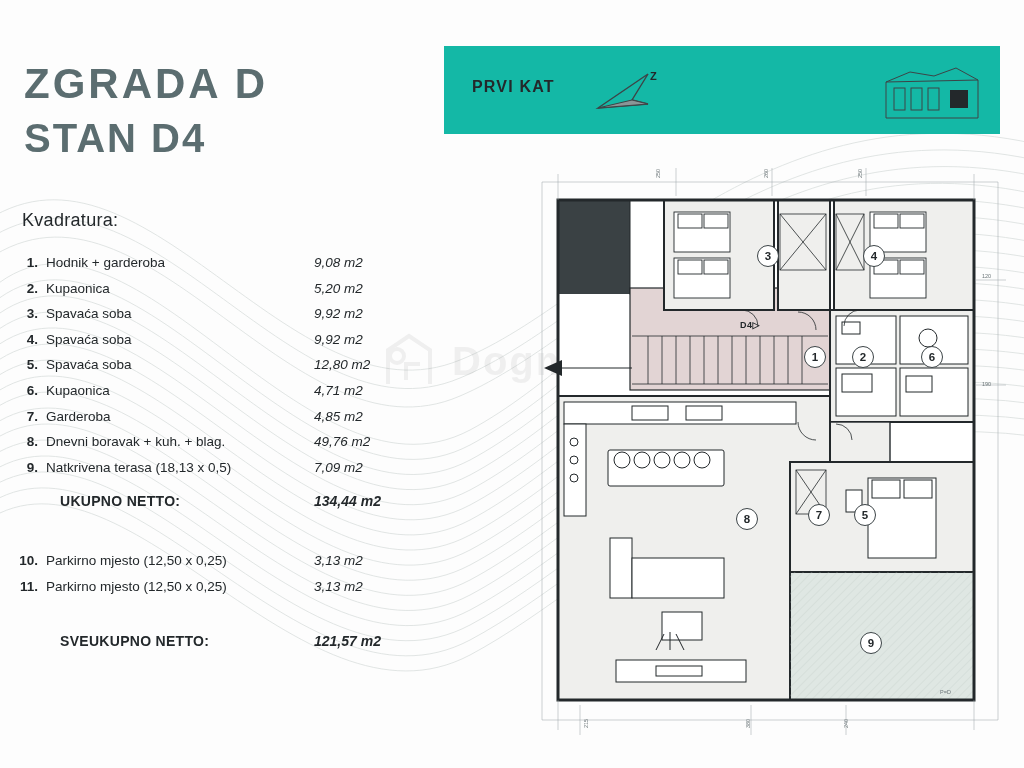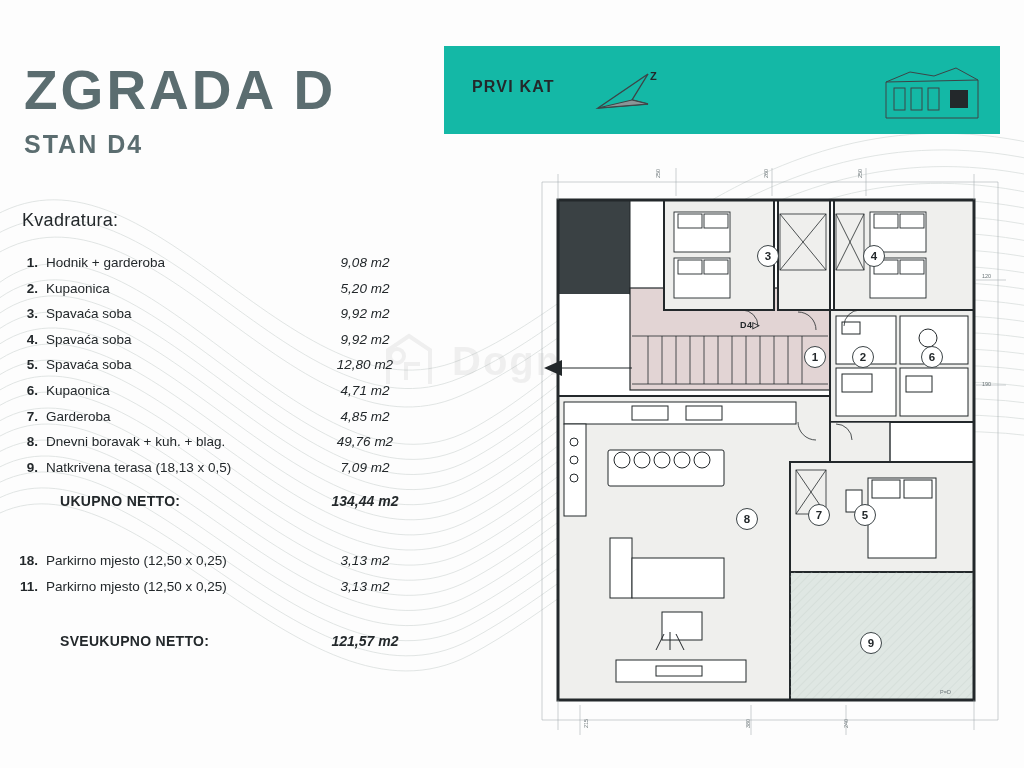--- a/index.html
+++ b/index.html
@@ -41,29 +41,29 @@
     letter-spacing: 2px;
     color: #7b7b7b;
   }
 
   
   .title-block {
     position: absolute;
     left: 24px; top: 62px;
   }
   .title-main {
-    font-size: 55px;
+    font-size: 42px;
     font-weight: bold;
     letter-spacing: 3px;
     color: #5b6d70;
     line-height: 1.05;
     margin: 0;
   }
   .title-sub {
-    font-size: 25px;
+    font-size: 40px;
     font-weight: bold;
     letter-spacing: 2px;
     color: #5b6d70;
     margin: 10px 0 0 0;
   }
 
   .kv-heading {
     position: absolute;
     left: 22px; top: 210px;
     font-size: 18px;
@@ -89,21 +89,21 @@
     text-align: right;
     font-weight: bold;
     padding-right: 8px;
     flex: 0 0 34px;
   }
   .row .lbl {
     flex: 1 1 auto;
   }
   .row .val {
     width: 118px;
-    text-align: center;
+    text-align: left;
     font-style: italic;
     flex: 0 0 118px;
     padding-right: 16px;
   }
 
   .row.total {
     margin-top: 8px;
     font-weight: bold;
     font-size: 14px;
   }
@@ -268,21 +268,21 @@
     </div>
 
     <div class="row total">
       <span class="num"></span>
       <span class="lbl">UKUPNO NETTO:</span>
       <span class="val">134,44 m2</span>
     </div>
 
     <div class="parking-group">
       <div class="row parking">
-        <span class="num">18.</span>
+        <span class="num">10.</span>
         <span class="lbl">Parkirno mjesto (12,50 x 0,25)</span>
         <span class="val">3,13 m2</span>
       </div>
       <div class="row parking">
         <span class="num">11.</span>
         <span class="lbl">Parkirno mjesto (12,50 x 0,25)</span>
         <span class="val">3,13 m2</span>
       </div>
     </div>
 

